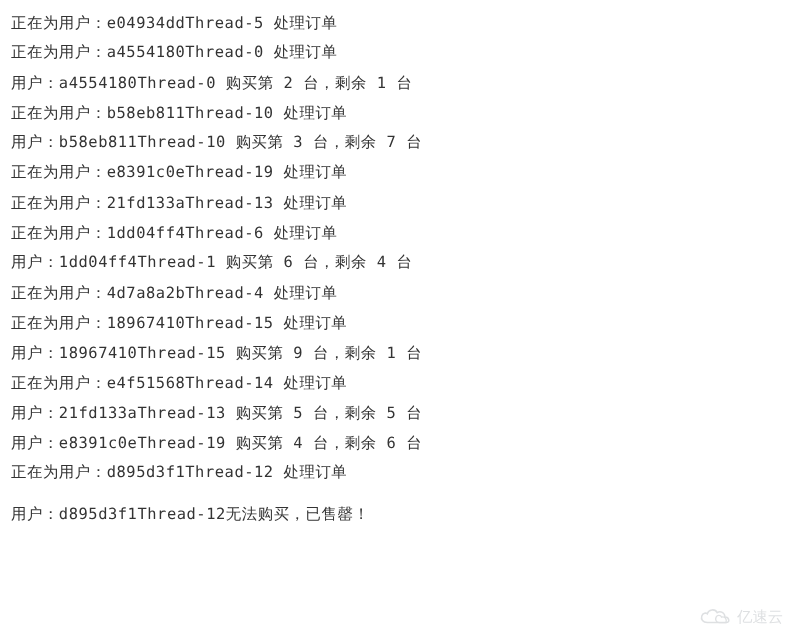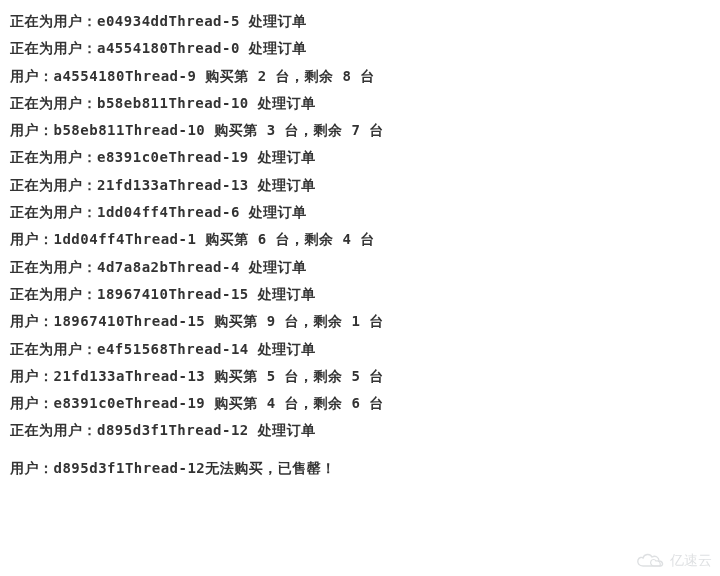--- a/index.html
+++ b/index.html
@@ -11,21 +11,20 @@
       font-size: 14px;
       color: #333333;
       padding: 8px 10px;
       position: relative;
       overflow: hidden;
     }
     .log-line {
       line-height: 1.95;
       white-space: nowrap;
       letter-spacing: 0.5px;
-      font-weight: bold;
     }
     .final-line {
       margin-top: 10px;
     }
     .watermark {
       position: absolute;
       right: 8px;
       bottom: 6px;
       display: flex;
       align-items: center;
@@ -37,21 +36,21 @@
       justify-content: center;
     }
     .watermark svg { display: block; }
   </style>
 </head>
 <body>
 
 <div>
   <div class="log-line">正在为用户：e04934ddThread-5 处理订单</div>
   <div class="log-line">正在为用户：a4554180Thread-0 处理订单</div>
-  <div class="log-line">用户：a4554180Thread-9 购买第 2 台，剩余 8 台</div>
+  <div class="log-line">用户：a4554180Thread-0 购买第 2 台，剩余 1 台</div>
   <div class="log-line">正在为用户：b58eb811Thread-10 处理订单</div>
   <div class="log-line">用户：b58eb811Thread-10 购买第 3 台，剩余 7 台</div>
   <div class="log-line">正在为用户：e8391c0eThread-19 处理订单</div>
   <div class="log-line">正在为用户：21fd133aThread-13 处理订单</div>
   <div class="log-line">正在为用户：1dd04ff4Thread-6 处理订单</div>
   <div class="log-line">用户：1dd04ff4Thread-1 购买第 6 台，剩余 4 台</div>
   <div class="log-line">正在为用户：4d7a8a2bThread-4 处理订单</div>
   <div class="log-line">正在为用户：18967410Thread-15 处理订单</div>
   <div class="log-line">用户：18967410Thread-15 购买第 9 台，剩余 1 台</div>
   <div class="log-line">正在为用户：e4f51568Thread-14 处理订单</div>

